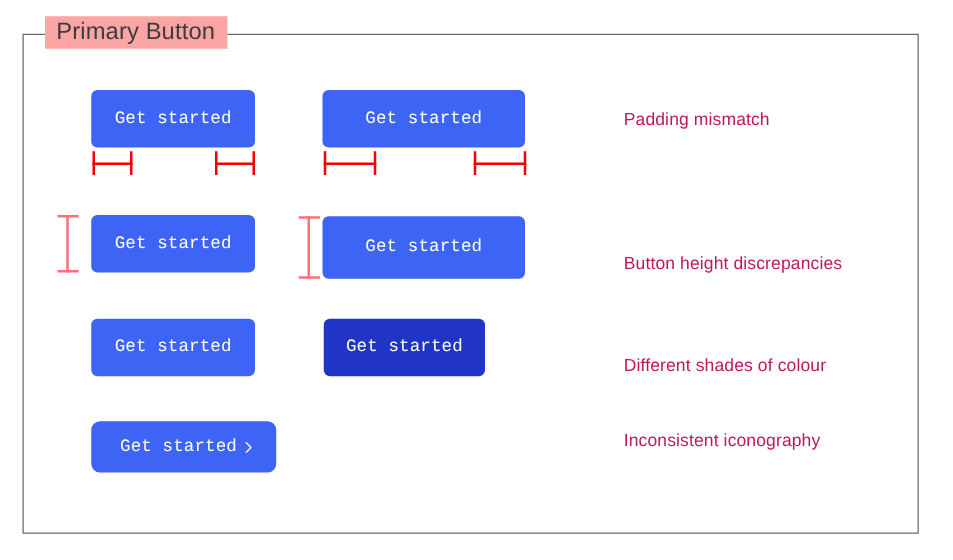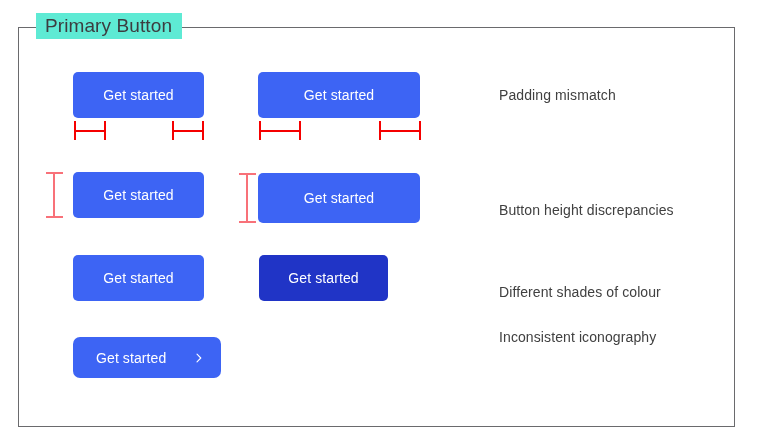--- a/index.html
+++ b/index.html
@@ -23,38 +23,38 @@
     top: 27px;
     width: 717px;
     height: 400px;
     box-sizing: border-box;
     border: 1px solid #6a6a6d;
   }
   #legend {
     position: absolute;
     left: 36px;
     top: 13px;
-    background: #5eead4;
+    background: #fca5a5;
     padding: 0 10px 0 9px;
     font-size: 19px;
     line-height: 26px;
     color: #3c3c3f;
     letter-spacing: 0.1px;
     white-space: nowrap;
   }
 
   
   .btn {
     position: absolute;
     box-sizing: border-box;
     background: #3d64f4;
     color: #ffffff;
     border: none;
     border-radius: 5px;
-    font-family: Liberation Sans, sans-serif;
+    font-family: Liberation Mono, monospace;
     font-size: 14px;
     letter-spacing: 0.1px;
     display: flex;
     align-items: center;
     justify-content: center;
     padding: 4px;
     cursor: pointer;
     white-space: nowrap;
   }
   .btn.dark { background: #2034c6; }
@@ -136,28 +136,28 @@
   #mark-r1d { left: 379px; top: 121px; width: 42px; }
 
   #mark-r2a { left: 46px;  top: 172px; height: 46px; }
   #mark-r2b { left: 239px; top: 173px; height: 50px; }
 
   
   .note {
     position: absolute;
     left: 499px;
     font-size: 14px;
-    color: #404040;
+    color: #be185d;
     letter-spacing: 0.1px;
     white-space: nowrap;
   }
   #note-1 { top: 87px;  }
   #note-2 { top: 202px; }
   #note-3 { top: 284px; }
-  #note-4 { top: 329px; }
+  #note-4 { top: 344px; }
 </style>
 </head>
 <body>
 
 <div id="frame"></div>
 
 <div id="legend">Primary Button</div>
 
 <button class="btn" id="btn-r1-left">Get started</button>
 

